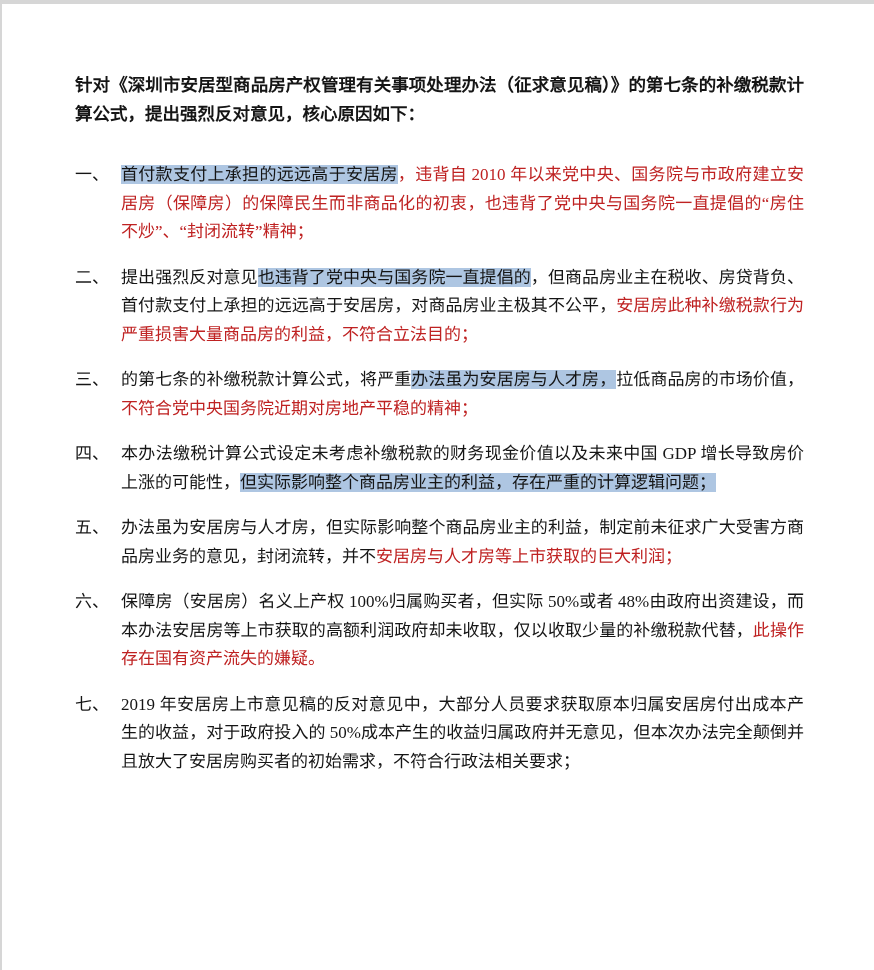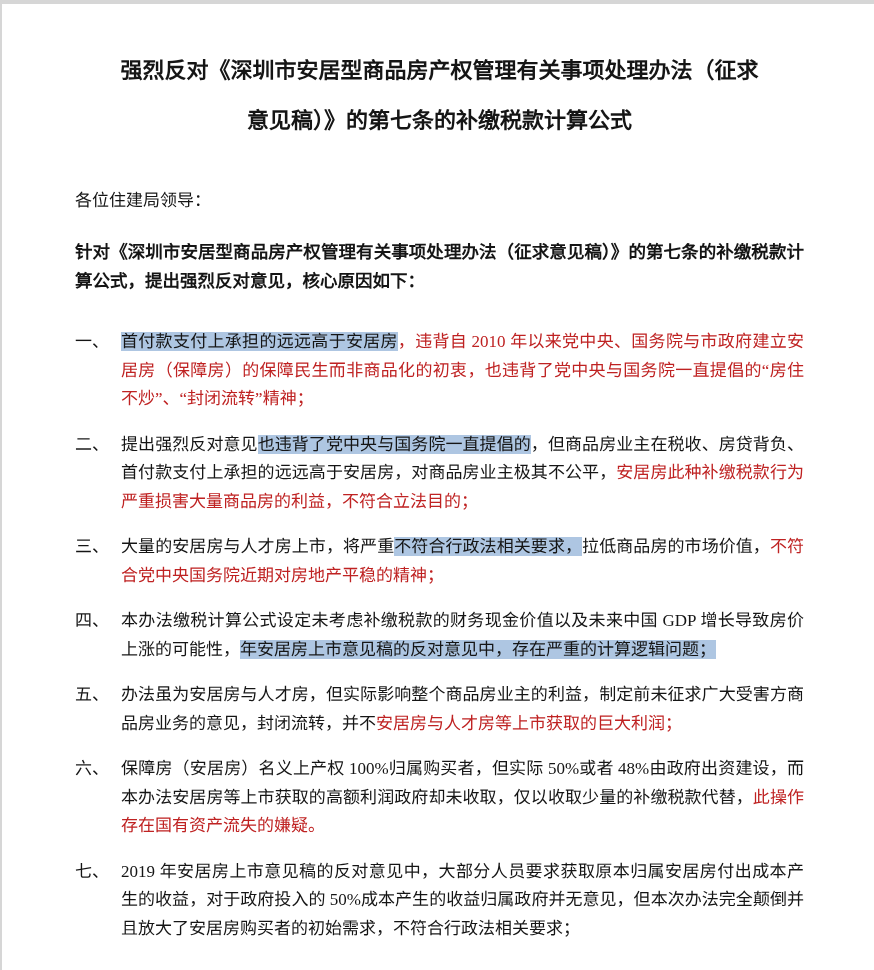--- a/index.html
+++ b/index.html
@@ -68,45 +68,40 @@
   }
   .run-plain { color: var(--text); }
   .run-red { color: var(--red); }
   .run-highlight { color: var(--text); background: var(--highlight); }
 </style>
 </head>
 <body>
 
 <div class="page">
 
-  <h1 class="doc-title">
-    <span class="title-line">强烈反对《深圳市安居型商品房产权管理有关事项处理办法（征求</span>
-    <span class="title-line">意见稿）》的第七条的补缴税款计算公式</span>
-  </h1>
 
-  <p class="salutation">各位住建局领导：</p>
 
   <p class="intro">针对《深圳市安居型商品房产权管理有关事项处理办法（征求意见稿）》的第七条的补缴税款计算公式，提出强烈反对意见，核心原因如下：</p>
 
   <div class="items">
       <div class="item">
         <span class="item-num">一、</span>
         <p class="item-text"><span class="run-highlight">首付款支付上承担的远远高于安居房</span><span class="run-red">，违背自 2010 年以来党中央、国务院与市政府建立安居房（保障房）的保障民生而非商品化的初衷，也违背了党中央与国务院一直提倡的“房住不炒”、“封闭流转”精神；</span></p>
       </div>
       <div class="item">
         <span class="item-num">二、</span>
         <p class="item-text"><span class="run-plain">提出强烈反对意见</span><span class="run-highlight">也违背了党中央与国务院一直提倡的</span><span class="run-plain">，但商品房业主在税收、房贷背负、首付款支付上承担的远远高于安居房，对商品房业主极其不公平，</span><span class="run-red">安居房此种补缴税款行为严重损害大量商品房的利益，不符合立法目的；</span></p>
       </div>
       <div class="item">
         <span class="item-num">三、</span>
-        <p class="item-text"><span class="run-plain">大量的安居房与人才房上市，将严重</span><span class="run-highlight">不符合行政法相关要求，</span><span class="run-plain">拉低商品房的市场价值，</span><span class="run-red">不符合党中央国务院近期对房地产平稳的精神；</span></p>
+        <p class="item-text"><span class="run-plain">的第七条的补缴税款计算公式，将严重</span><span class="run-highlight">办法虽为安居房与人才房，</span><span class="run-plain">拉低商品房的市场价值，</span><span class="run-red">不符合党中央国务院近期对房地产平稳的精神；</span></p>
       </div>
       <div class="item">
         <span class="item-num">四、</span>
-        <p class="item-text"><span class="run-plain">本办法缴税计算公式设定未考虑补缴税款的财务现金价值以及未来中国 GDP 增长导致房价上涨的可能性，</span><span class="run-highlight">年安居房上市意见稿的反对意见中，存在严重的计算逻辑问题；</span></p>
+        <p class="item-text"><span class="run-plain">本办法缴税计算公式设定未考虑补缴税款的财务现金价值以及未来中国 GDP 增长导致房价上涨的可能性，</span><span class="run-highlight">但实际影响整个商品房业主的利益，存在严重的计算逻辑问题；</span></p>
       </div>
       <div class="item">
         <span class="item-num">五、</span>
         <p class="item-text"><span class="run-plain">办法虽为安居房与人才房，但实际影响整个商品房业主的利益，制定前未征求广大受害方商品房业务的意见，封闭流转，并不</span><span class="run-red">安居房与人才房等上市获取的巨大利润；</span></p>
       </div>
       <div class="item">
         <span class="item-num">六、</span>
         <p class="item-text"><span class="run-plain">保障房（安居房）名义上产权 100%归属购买者，但实际 50%或者 48%由政府出资建设，而本办法安居房等上市获取的高额利润政府却未收取，仅以收取少量的补缴税款代替，</span><span class="run-red">此操作存在国有资产流失的嫌疑。</span></p>
       </div>
       <div class="item">

